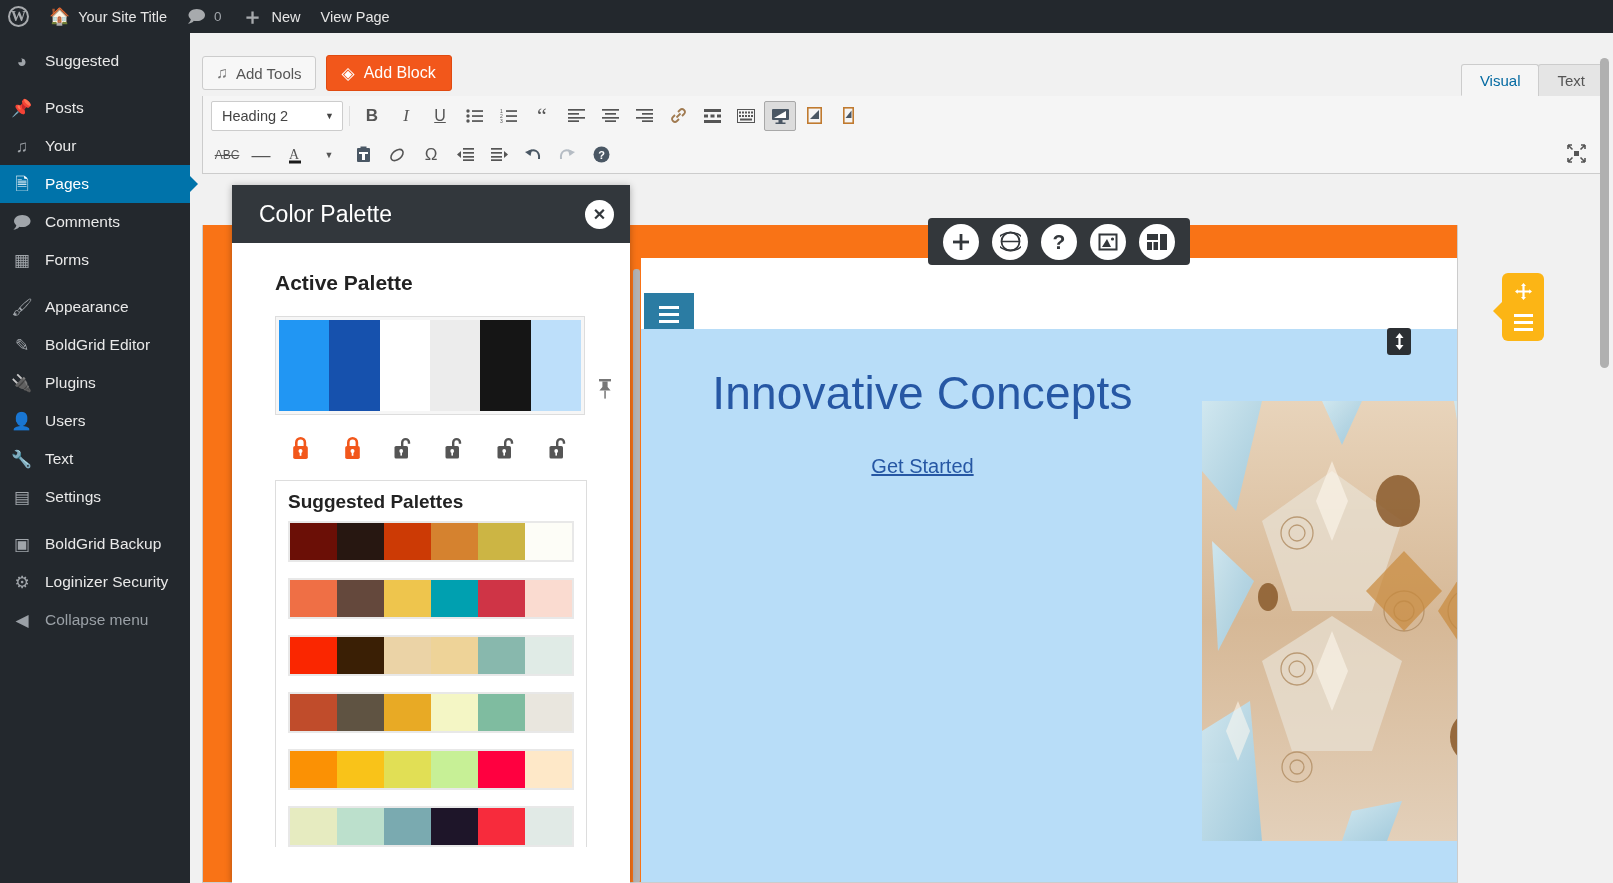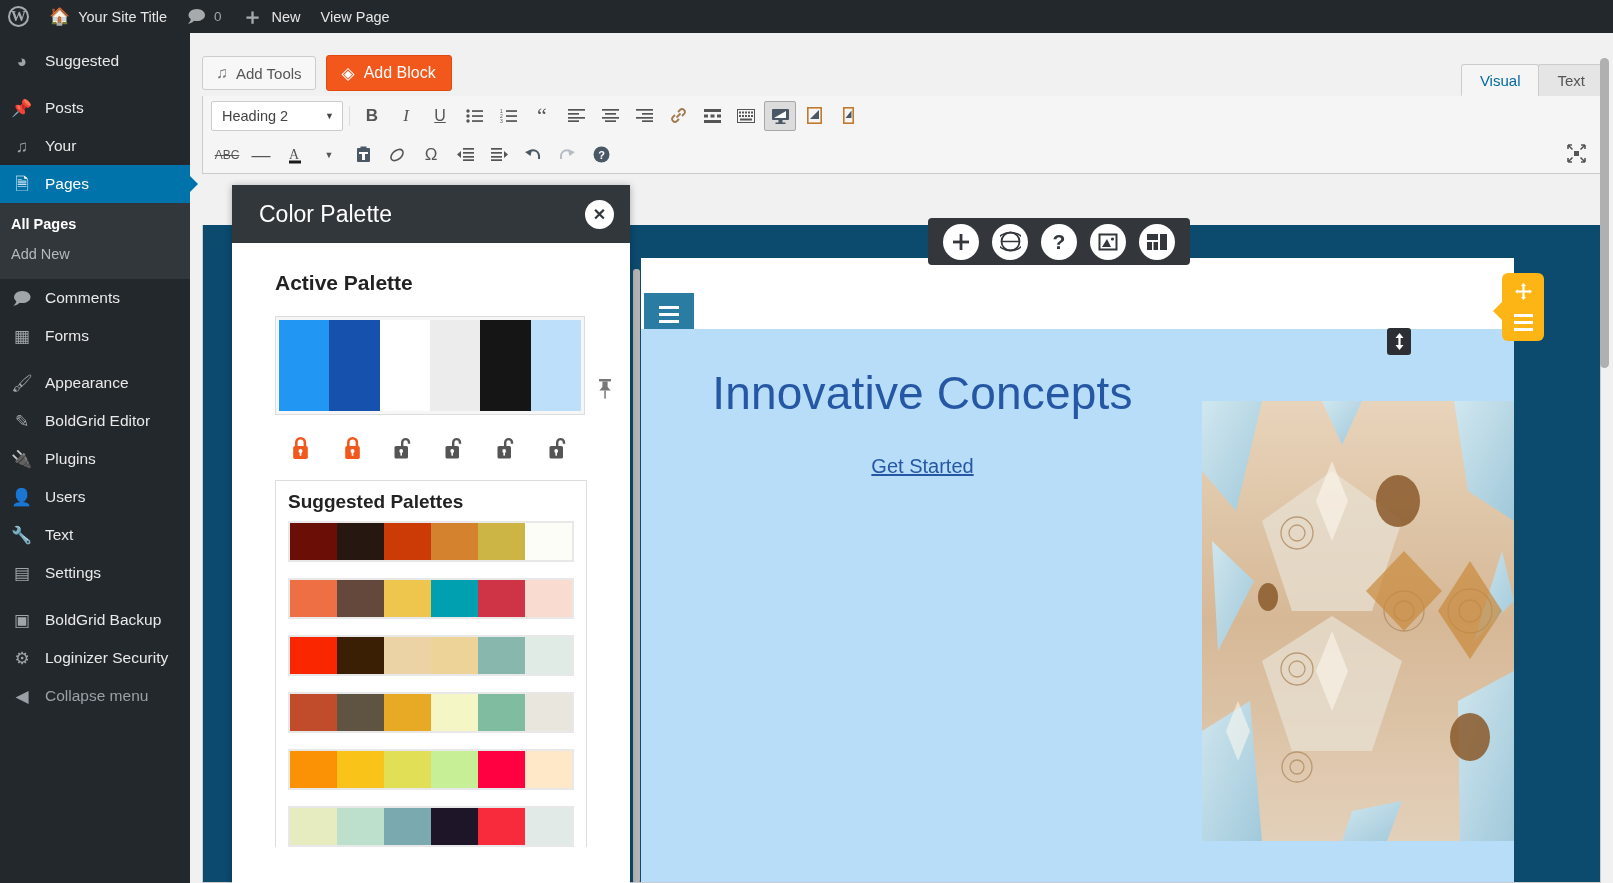--- a/index.html
+++ b/index.html
@@ -129,22 +129,22 @@
   .fmt-select .caret { font-size: 9px; color:#444; }
   .tb-sep { width: 1px; height: 20px; background: #ddd; margin: 0 4px; }
   .expand-ico {
     position: absolute; right: 14px; top: 48px;
     font-size: 18px; color: #555;
   }
 
   
   #canvas {
     position: absolute; top: 192px; left: 12px;
-    width: 1399px; height: 658px;
-    background: #0c4a6e; border: 1px solid #ccc; border-top: none;
+    width: 1256px; height: 658px;
+    background: #f97316; border: 1px solid #ccc; border-top: none;
     overflow: hidden;
   }
   #page-white { position: absolute; top: 33px; left: 438px; width: 873px; height: 625px; background:#fff; }
   #hero {
     position: absolute; top: 104px; left: 438px; width: 873px; height: 554px;
     background: #b8ddf8;
     display: flex;
   }
   #hero-left {
     width: 563px; padding: 34px 40px 0 40px;
@@ -331,24 +331,20 @@
   </div>
   <div class="menu-item">
     <span class="mi-ico">♫</span>
     <span>Your</span>
   </div>
   <div class="menu-item current">
     <span class="mi-ico">🗎</span>
     <span>Pages</span>
   </div>
 
-  <div class="submenu">
-    <span class="sub-item active">All Pages</span>
-    <span class="sub-item">Add New</span>
-  </div>
 
   <div class="menu-item">
     <span class="mi-ico">🗩</span>
     <span>Comments</span>
   </div>
   <div class="menu-item">
     <span class="mi-ico">▦</span>
     <span>Forms</span>
   </div>
   <div class="menu-gap"></div>

